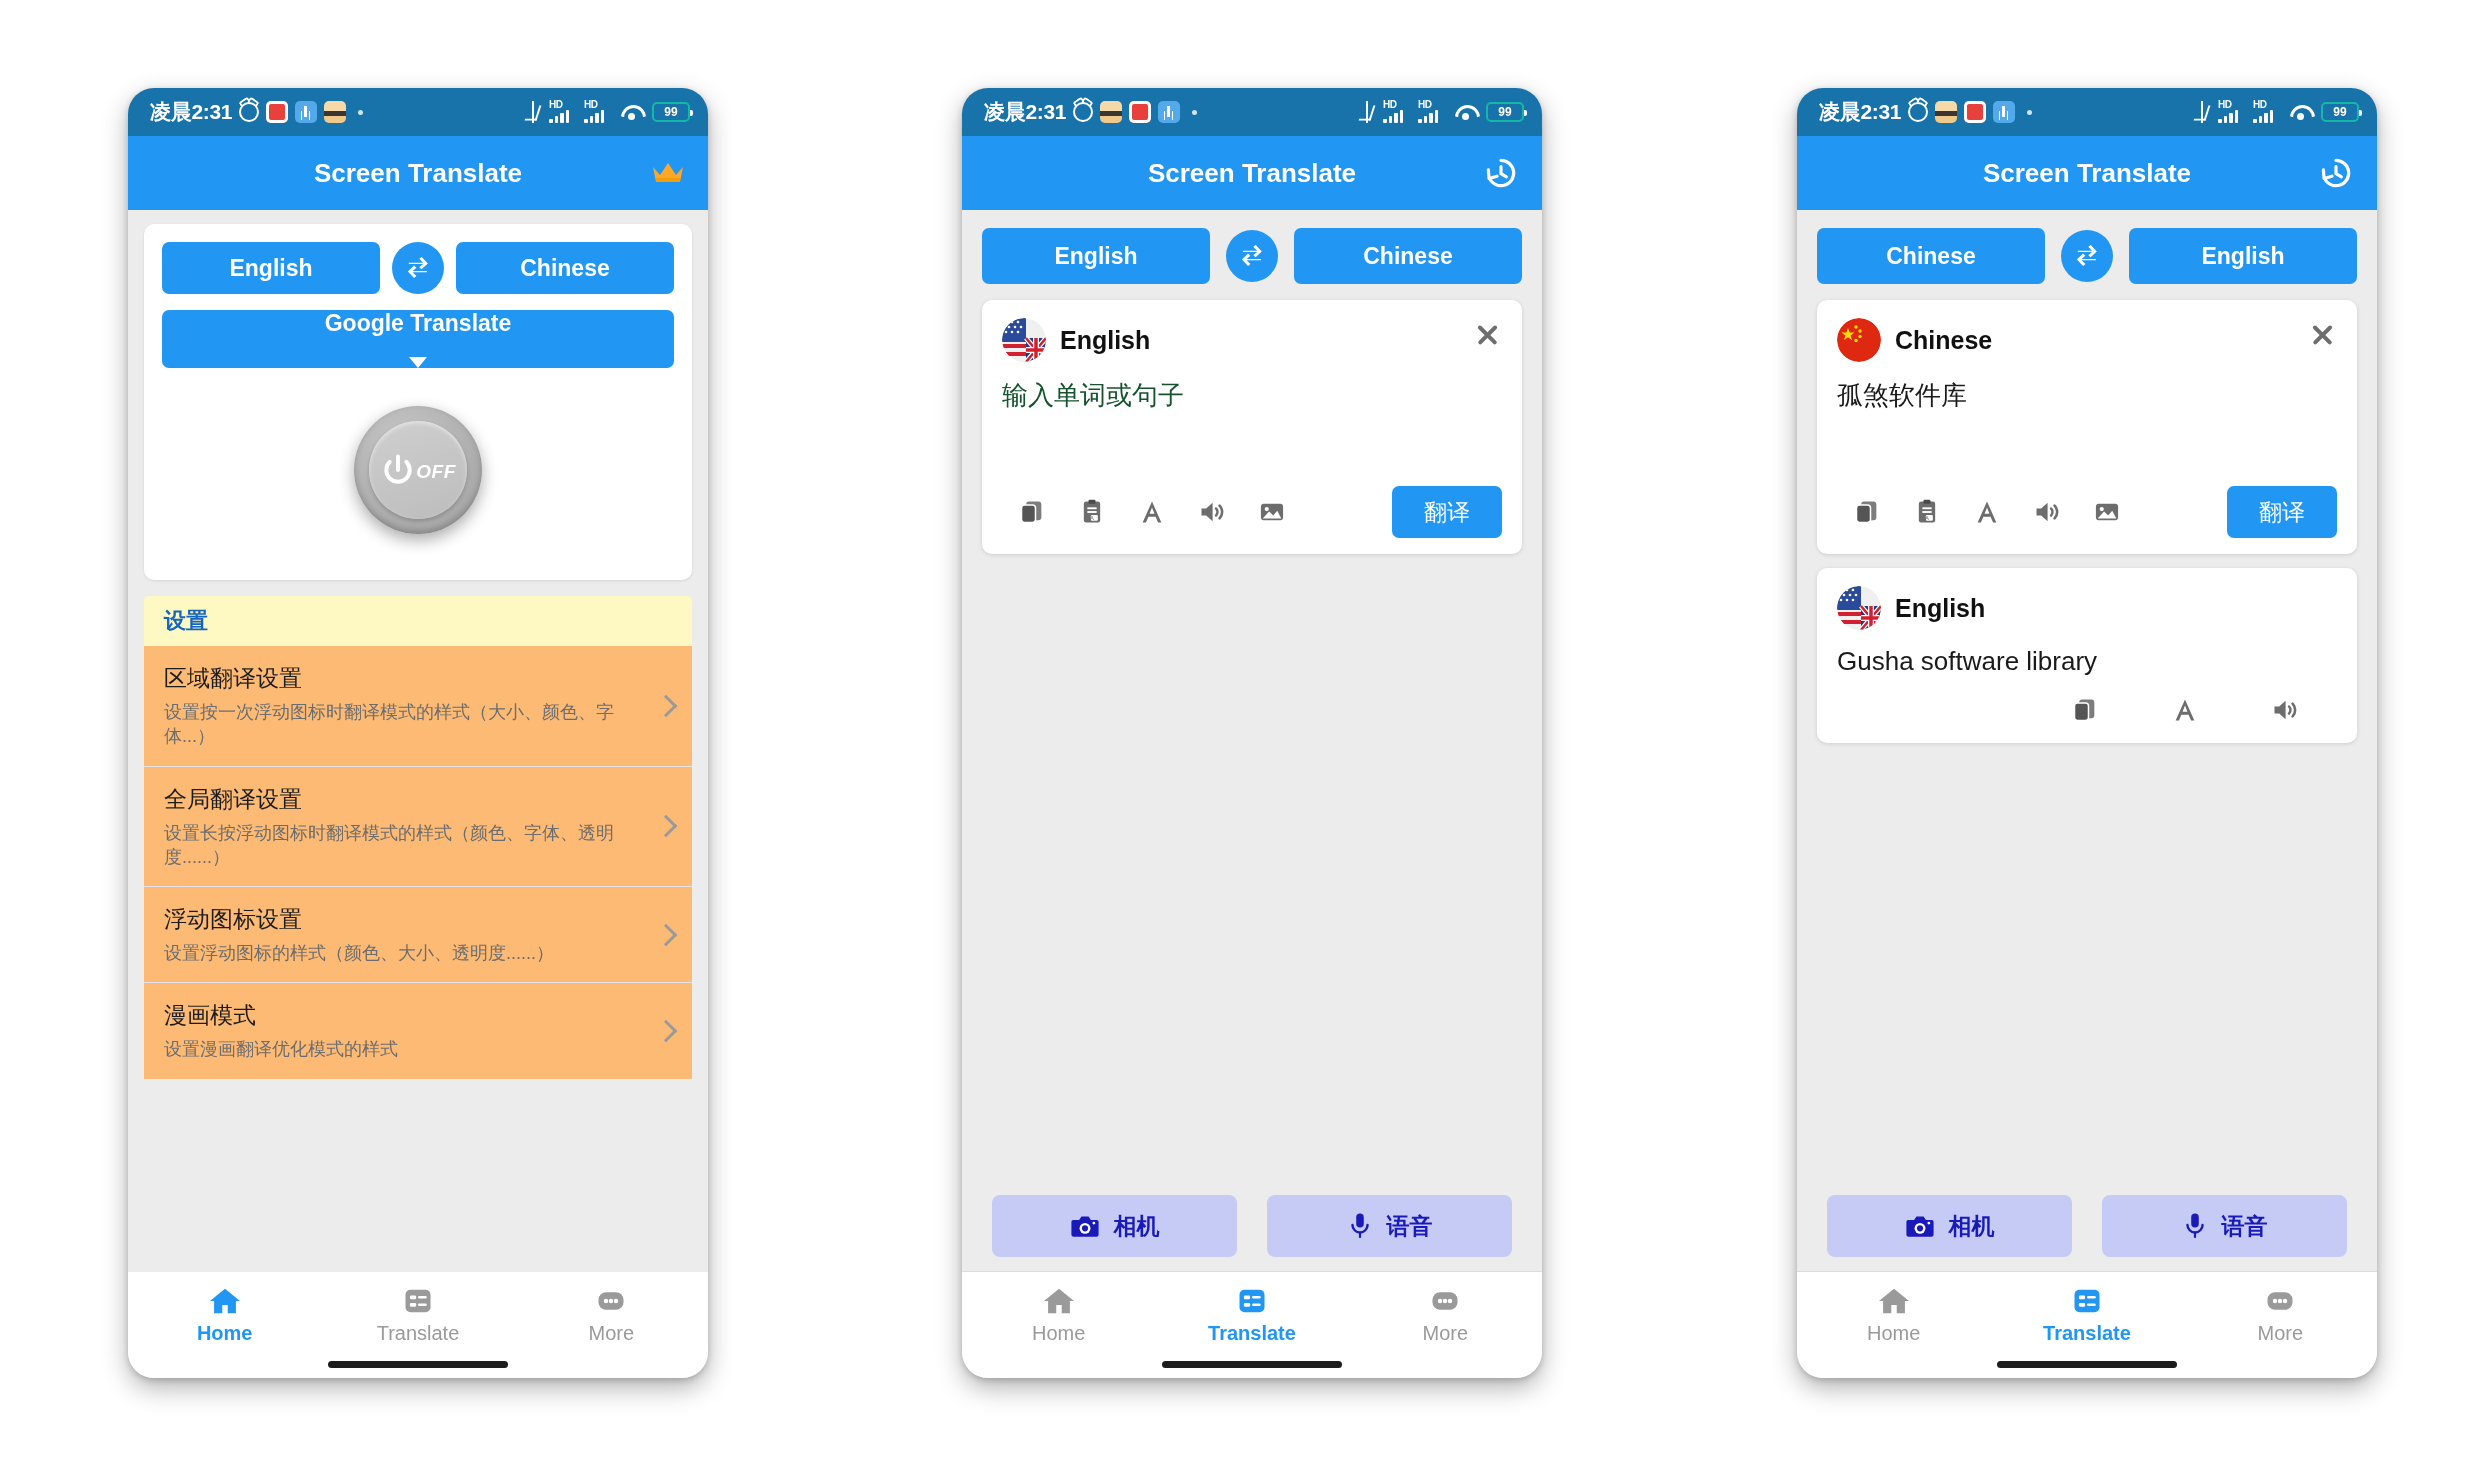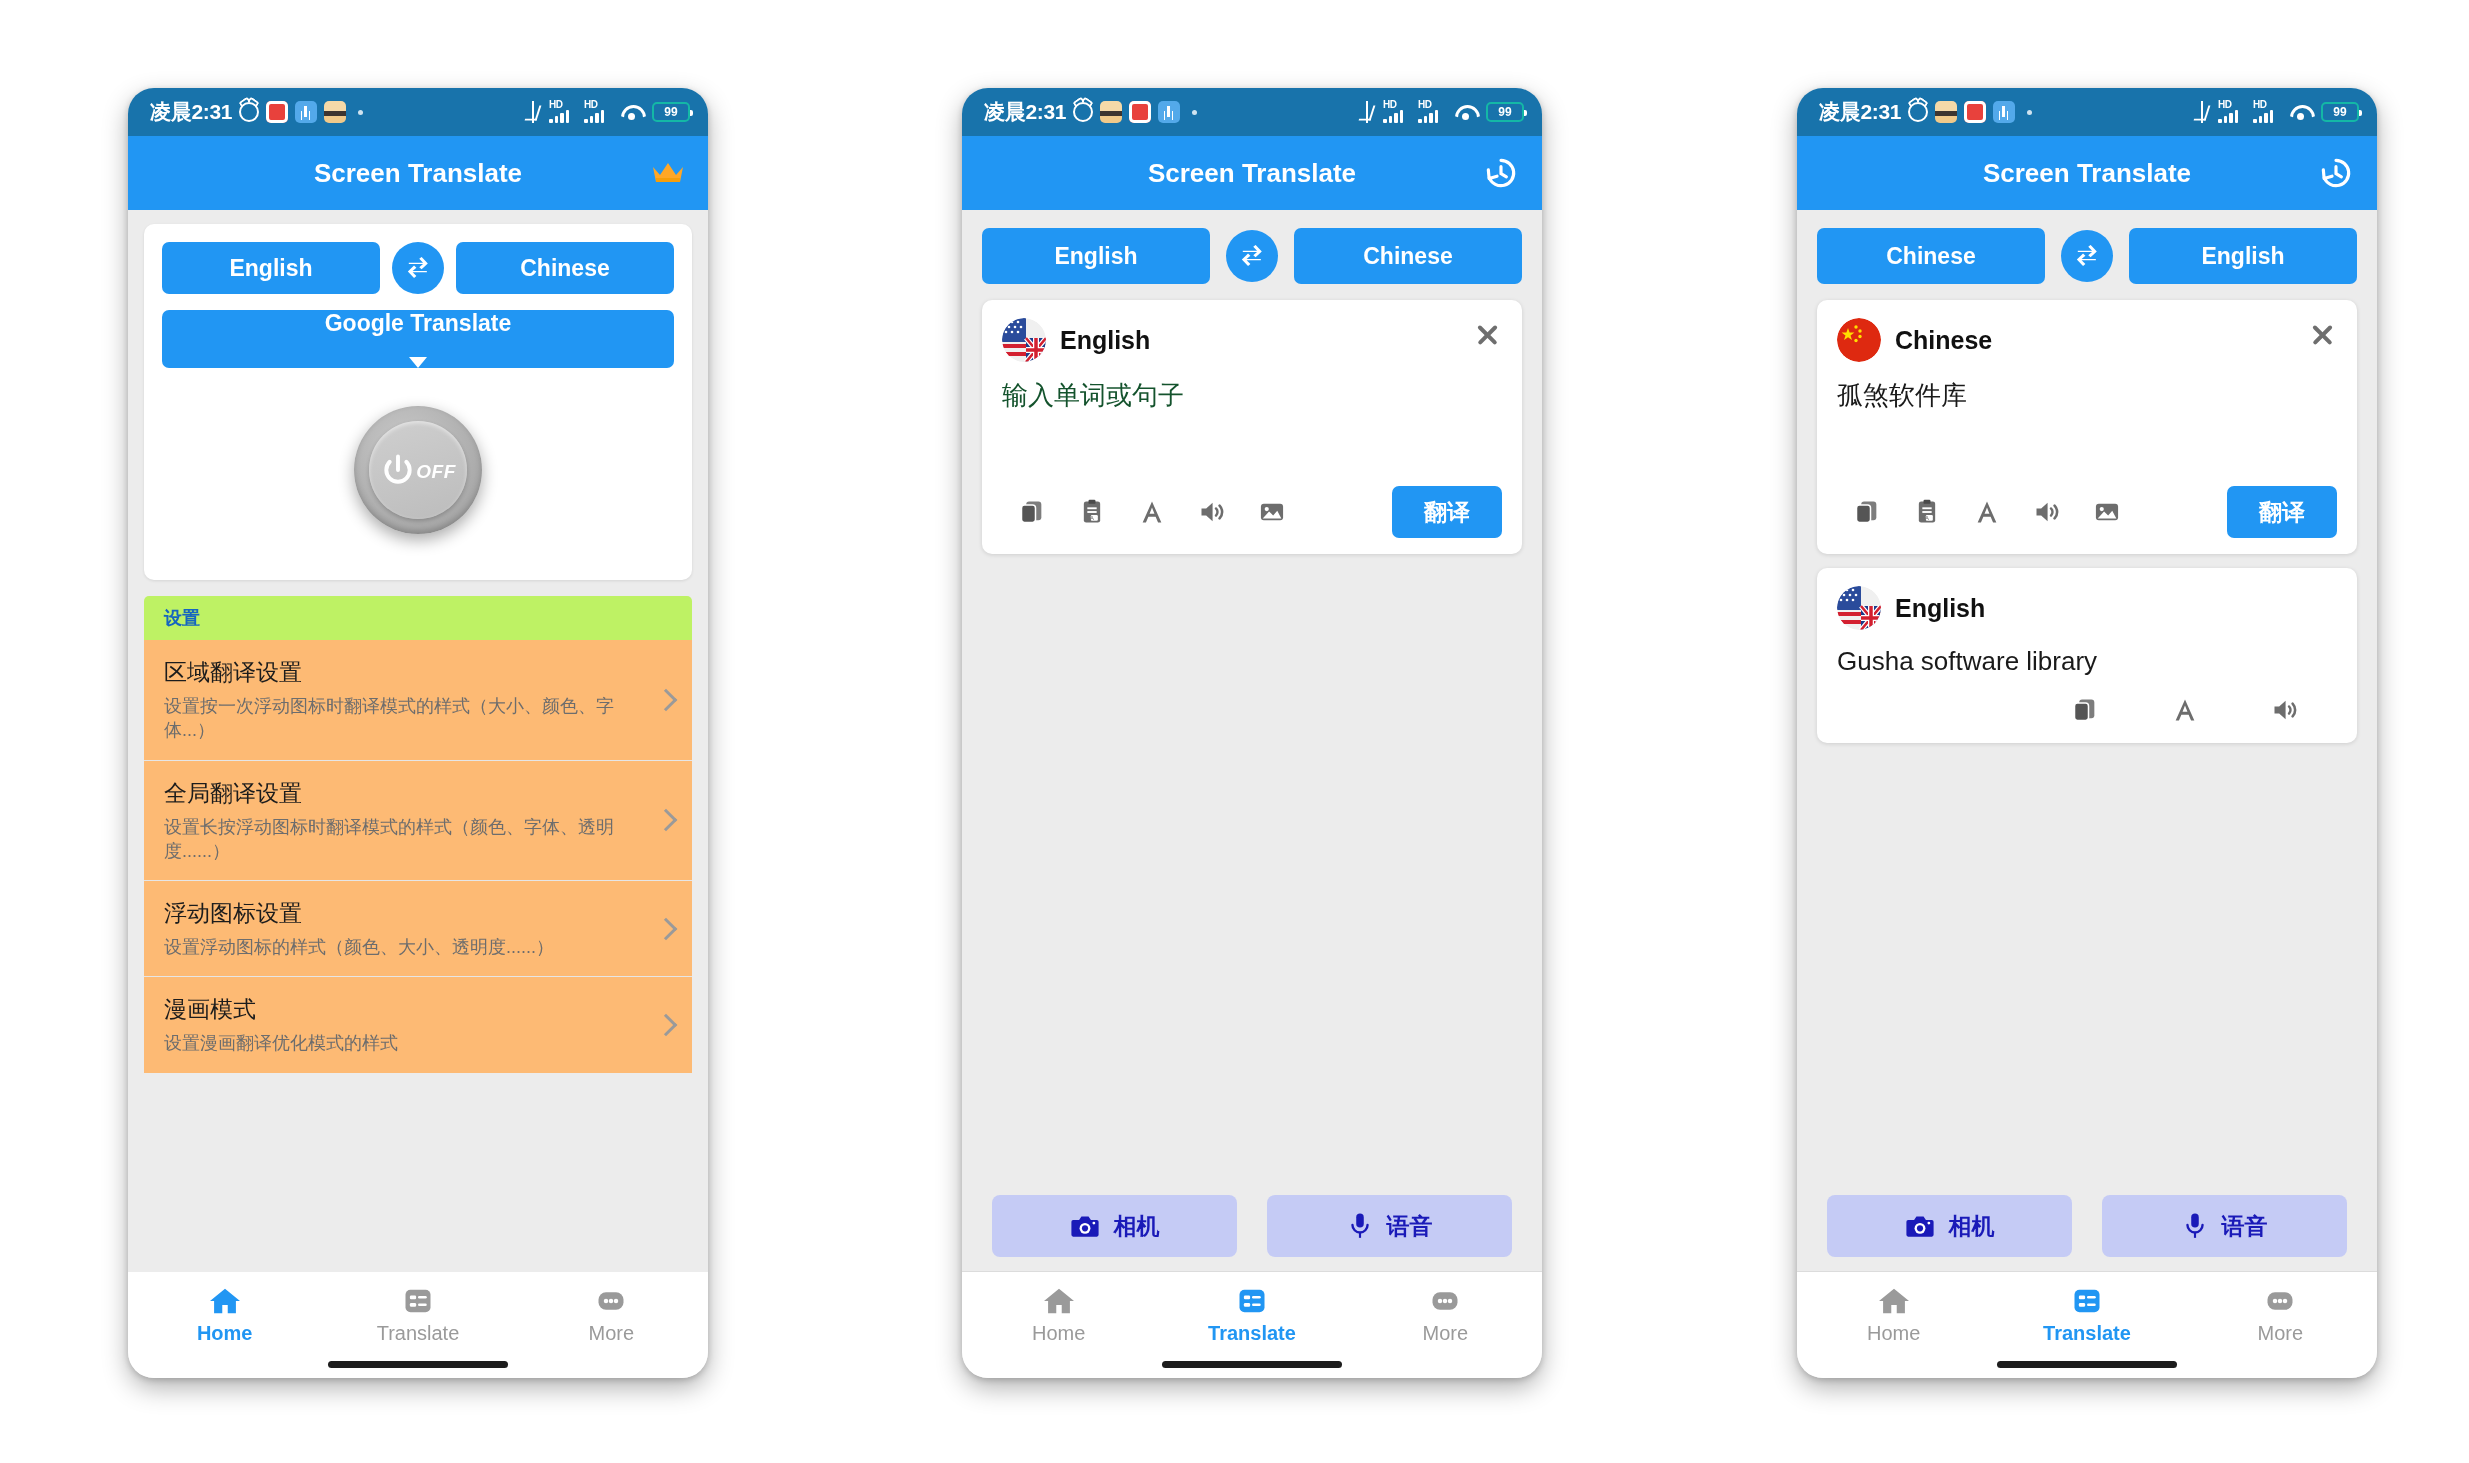--- a/index.html
+++ b/index.html
@@ -137,21 +137,21 @@
     background: linear-gradient(160deg, #cfcfcf, #bcbcbc);
     display: flex; flex-direction: row; align-items: center; justify-content: center;
     box-shadow: inset 0 2px 4px rgba(255,255,255,0.5), 0 2px 4px rgba(0,0,0,0.2);
     font-style: italic;
   }
   .power-glyph { width: 36px; height: 36px; }
   .power-label { color: #fff; font-size: 19px; font-weight: bold; margin-top: 3px; letter-spacing: 0.5px; }
 
   
   .settings-header {
-    background: #bef264; color: #1565c0; font-size: 18px; font-weight: bold;
+    background: #fef9c3; color: #1565c0; font-size: 22px; font-weight: bold;
     padding: 10px 20px; margin: 16px 16px 0 16px; border-radius: 5px 5px 0 0;
   }
   .settings-list { background: #fdba74; margin: 0 16px; }
   .set-item {
     display: flex; align-items: center; padding: 17px 18px 17px 20px;
     border-bottom: 1px solid #e6e6e6; cursor: pointer;
   }
   .set-item:last-child { border-bottom: none; }
   .set-texts { flex: 1; min-width: 0; }
   .set-title { font-size: 23px; color: #1c1c1c; font-weight: 500; margin-bottom: 6px; }
@@ -178,21 +178,21 @@
   .tcard-body { min-height: 110px; padding-top: 16px; }
   .tcard-placeholder { font-size: 26px; color: #14532d; }
   .tcard-text { font-size: 26px; color: #1a1a1a; }
   .tcard-actions { display: flex; align-items: center; gap: 0; margin-top: 14px; }
   .act-btn {
     width: 60px; height: 46px; display: flex; align-items: center; justify-content: center;
     cursor: pointer; background: none; border: none;
   }
   .translate-btn {
     margin-left: auto; background: #2196f3; color: #fff; border: none; border-radius: 7px;
-    height: 52px; padding: 0 32px; font-size: 23px; font-weight: bold; cursor: pointer;
+    height: 52px; padding: 0 32px; font-size: 23px; font-weight: normal; cursor: pointer;
     font-family: inherit;
   }
   .result-actions { display: flex; align-items: center; justify-content: flex-end; gap: 40px; margin-top: 10px; padding-right: 22px; }
 
   
   .langrow2 { display: flex; align-items: center; gap: 16px; padding: 18px 20px 2px 20px; }
   .langrow2 .lang-btn { height: 56px; font-size: 23px; }
 
   
   .spacer { flex: 1; }

